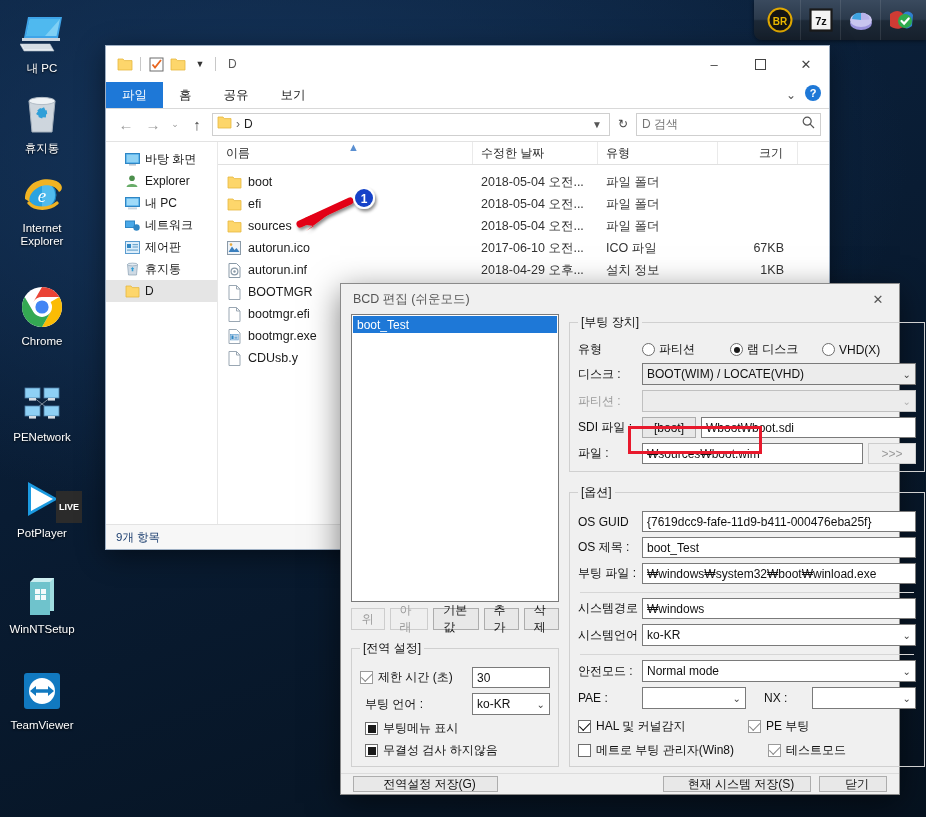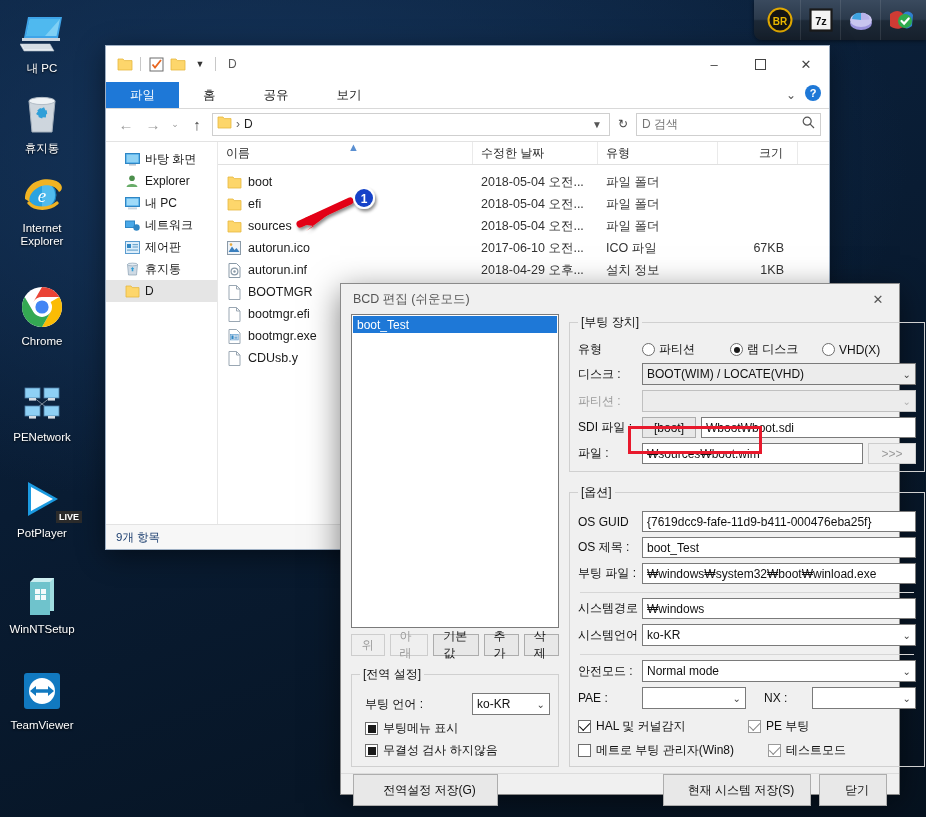--- a/index.html
+++ b/index.html
@@ -37,21 +37,21 @@
   #exp-title { height:36px; display:flex; align-items:center; padding:0 0 0 8px; background:#fff; }
   .qat-icon { width:22px; height:22px; display:flex; align-items:center; justify-content:center; }
   .qat-sep { width:1px; height:14px; background:#c8c8c8; margin:0 4px; }
   #exp-title-text { font-size:12px; color:#5a5a5a; margin-left:8px; }
   #exp-wincontrols { margin-left:auto; display:flex; }
   .wc { width:46px; height:30px; display:flex; align-items:center; justify-content:center;
         color:#444; font-size:13px; }
 
   #exp-ribbon { height:27px; background:#fff; display:flex; align-items:stretch;
                 border-bottom:1px solid #d9d9d9; }
-  .rtab { padding:0 24px; font-size:12.5px; color:#1a1a1a; display:flex; align-items:center; }
+  .rtab { padding:0 16px; font-size:12.5px; color:#1a1a1a; display:flex; align-items:center; }
   .rtab.file { background:#1e78d7; color:#fff; font-weight:normal; }
   #ribbon-right { margin-left:auto; display:flex; align-items:center; padding-right:8px; gap:9px; }
 
   #exp-addrbar { height:32px; display:flex; align-items:center; padding:2px 8px 4px; background:#fff; gap:3px; }
   .nav-btn { width:24px; height:24px; display:flex; align-items:center; justify-content:center;
              color:#9a9a9a; font-size:15px; }
   .nav-btn.on { color:#4a4a4a; }
   #addr-box { flex:1; height:23px; border:1px solid #cfcfcf; background:#fff; display:flex;
               align-items:center; padding:0 2px 0 4px; }
   #addr-crumb { display:flex; align-items:center; gap:4px; font-size:12px; color:#222; }
@@ -143,21 +143,21 @@
   .cbox { width:13px; height:13px; border:1px solid #6d6d6d; background:#fff; flex:none;
           display:flex; align-items:center; justify-content:center; }
   .cbox.on::after { content:""; width:9px; height:5px; border-left:1.6px solid #111;
                     border-bottom:1.6px solid #111; transform:rotate(-45deg) translate(1px,-1.5px); }
   .cbox.ind::after { content:""; width:8px; height:8px; background:#1a1a1a; }
   .cbox.gray { border-color:#9a9a9a; }
   .cbox.gray.on::after { border-color:#8a8a8a; }
 
   #bcd-footer { height:50px; display:flex; align-items:center; padding:0 12px;
                 border-top:1px solid #dcdcdc; margin-top:6px; }
-  .fbtn { height:32px; background:#e8e8e8; border:1px solid #adadad; font-size:12px;
+  .fbtn { height:16px; background:#e8e8e8; border:1px solid #adadad; font-size:12px;
           display:flex; align-items:center; justify-content:center; color:#111;padding-left:8px; }
 
   .hline { height:1px; background:#d6d6d6; margin:8px 2px 4px; }
   .redbox { position:absolute; border:3px solid #e8192c; pointer-events:none; }
 </style>
 </head>
 <body>
 
 <div id="desktop-icons">
 
@@ -243,21 +243,21 @@
     <div class="lbl">PENetwork</div>
   </div>
 
   <div class="desk-icon" style="margin-top:22px">
     <div class="glyph" style="position:relative">
       <svg width="44" height="40" viewBox="0 0 44 40">
         <polygon points="8,3 38,20 8,37" fill="#1b9ae0"></polygon>
         <polygon points="11,8 33,20 11,32" fill="#fff"></polygon>
       </svg>
       <span style="position:absolute;right:-2px;bottom:0;background:#2b2b2b;color:#fff;font-size:9px;
-                   padding:1px 3px;font-weight:bold;">LIVE</span>
+                   padding:11px 3px;font-weight:bold;">LIVE</span>
     </div>
     <div class="lbl">PotPlayer</div>
   </div>
 
   <div class="desk-icon" style="margin-top:22px">
     <div class="glyph">
       <svg width="36" height="40" viewBox="0 0 36 40">
         <polygon points="10,3 30,3 30,36 10,36" fill="#9fdce0"></polygon>
         <polygon points="10,3 30,3 26,7 6,7" fill="#cdeef0"></polygon>
         <polygon points="6,7 26,7 26,40 6,40" fill="#6fc3cc"></polygon>
@@ -654,20 +654,29 @@
         <div class="sbtn dis" style="width:36px">위</div>
         <div class="sbtn dis" style="width:42px">아래</div>
         <div class="sbtn" style="width:50px">기본값</div>
         <div class="sbtn" style="width:38px">추가</div>
         <div class="sbtn" style="width:38px">삭제</div>
       </div>
 
       <fieldset class="grp" style="margin-top:10px">
         <legend>[전역 설정]</legend>
 
+        <div class="row">
+          <div class="chk" style="width:112px">
+            <span class="cbox on gray"></span>
+            <span>제한 시간 (초)</span>
+          </div>
+          <div class="inp" style="width:78px">
+            <span>30</span>
+          </div>
+        </div>
 
         <div class="row">
           <span class="lbl" style="width:112px;padding-left:5px">부팅 언어 :</span>
           <div class="sel-box" style="width:78px">
             <span>ko-KR</span>
             <span class="sarrow">⌄</span>
           </div>
         </div>
 
         <div class="row" style="padding-left:5px">

